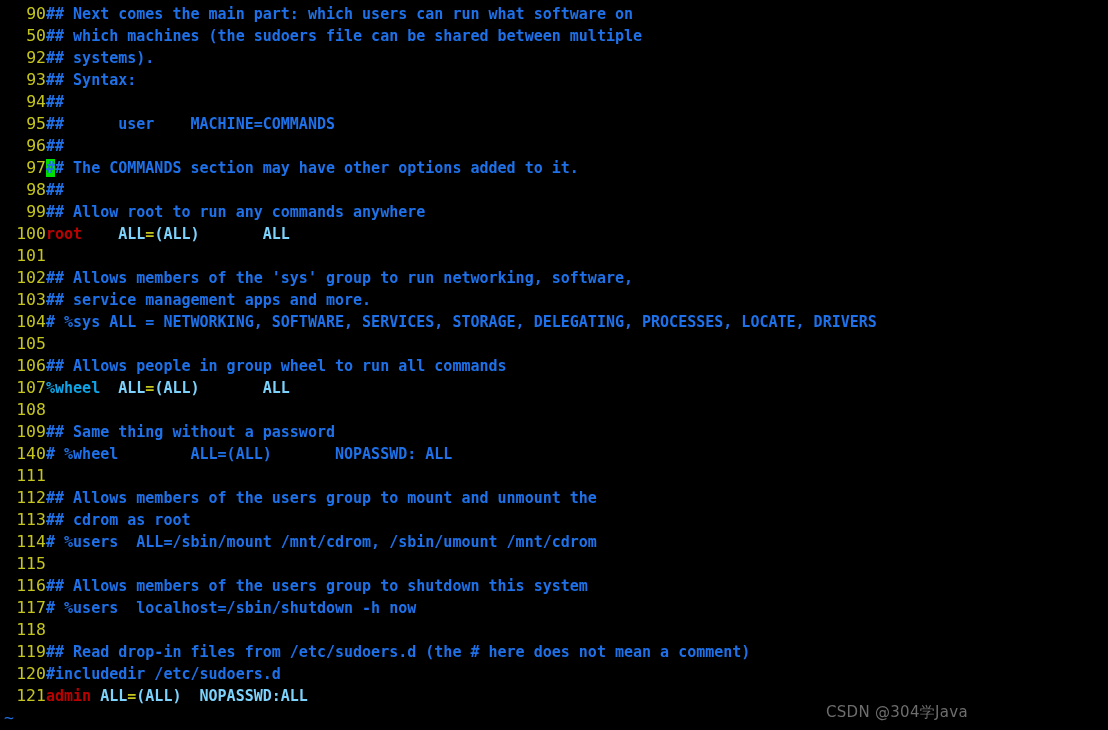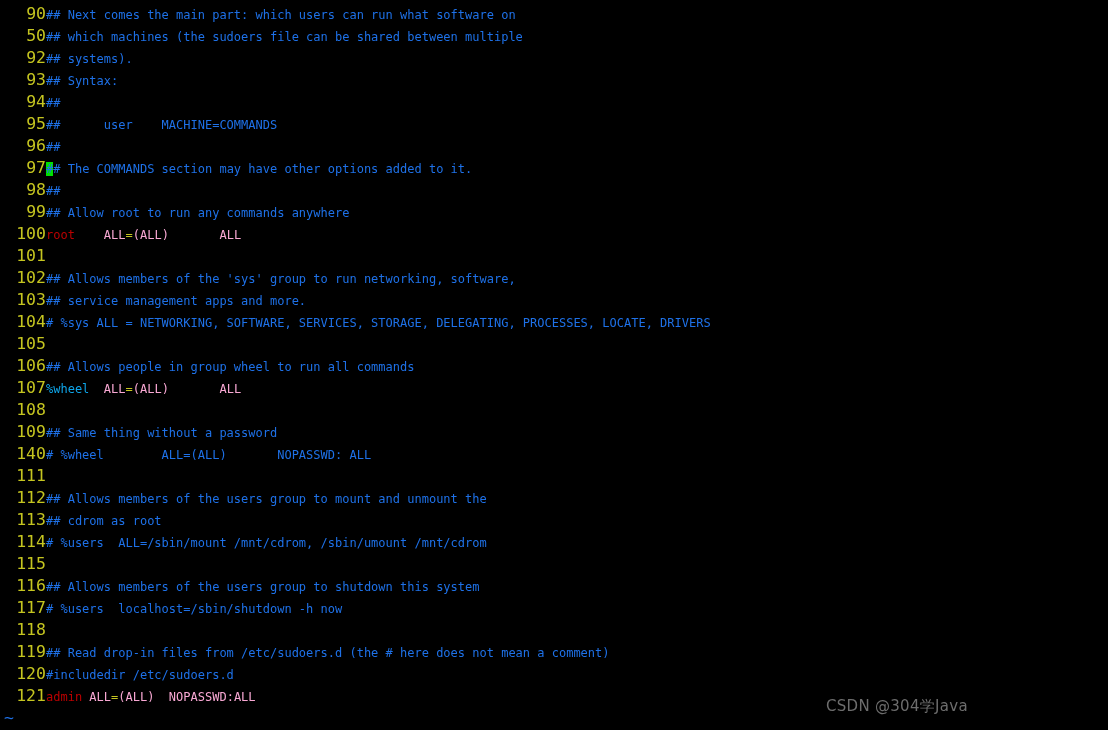--- a/index.html
+++ b/index.html
@@ -40,45 +40,46 @@
     min-width: 46px;
     text-align: right;
     color: #c5c520;
     padding-right: 0px;
     box-sizing: border-box;
     font-size: 16.5px;
   }
   .code {
     display: inline-block;
     white-space: pre;
-    font-size: 12px;
+    font-size: 15px;
     padding-left: 0px;
+    font-weight: bold;
   }
   
   .c-comment { color: #1e71e8; }       
   .c-ident   { color: #bb0000; }       
-  .c-spec    { color: #f9a8d4; text-align: right; }       
+  .c-spec    { color: #7dd3fc; text-align: right; }       
   .c-op      { color: #c5c520; }       
   .c-group   { color: #0ea5e9; }       
   .c-plain   { color: #cccccc; }
   .cursor {
     background: #00e000;
     color: #1e71e8;
   }
   .tilde-row {
     display: flex;
     height: 22px;
     line-height: 22px;
     font-size: 16.5px;
   }
   .tilde-row .lnum { color: #1e71e8; text-align: left; padding-left: 4px; }
   #watermark {
     position: absolute;
     right: 12px;
-    bottom: 14px;
+    bottom: 8px;
     color: #6d6d6d;
     font-family: "DejaVu Sans", "Liberation Sans", sans-serif;
     font-size: 15px;
     letter-spacing: 0.3px;
     user-select: none;
   }
 </style>
 </head>
 <body>
 

